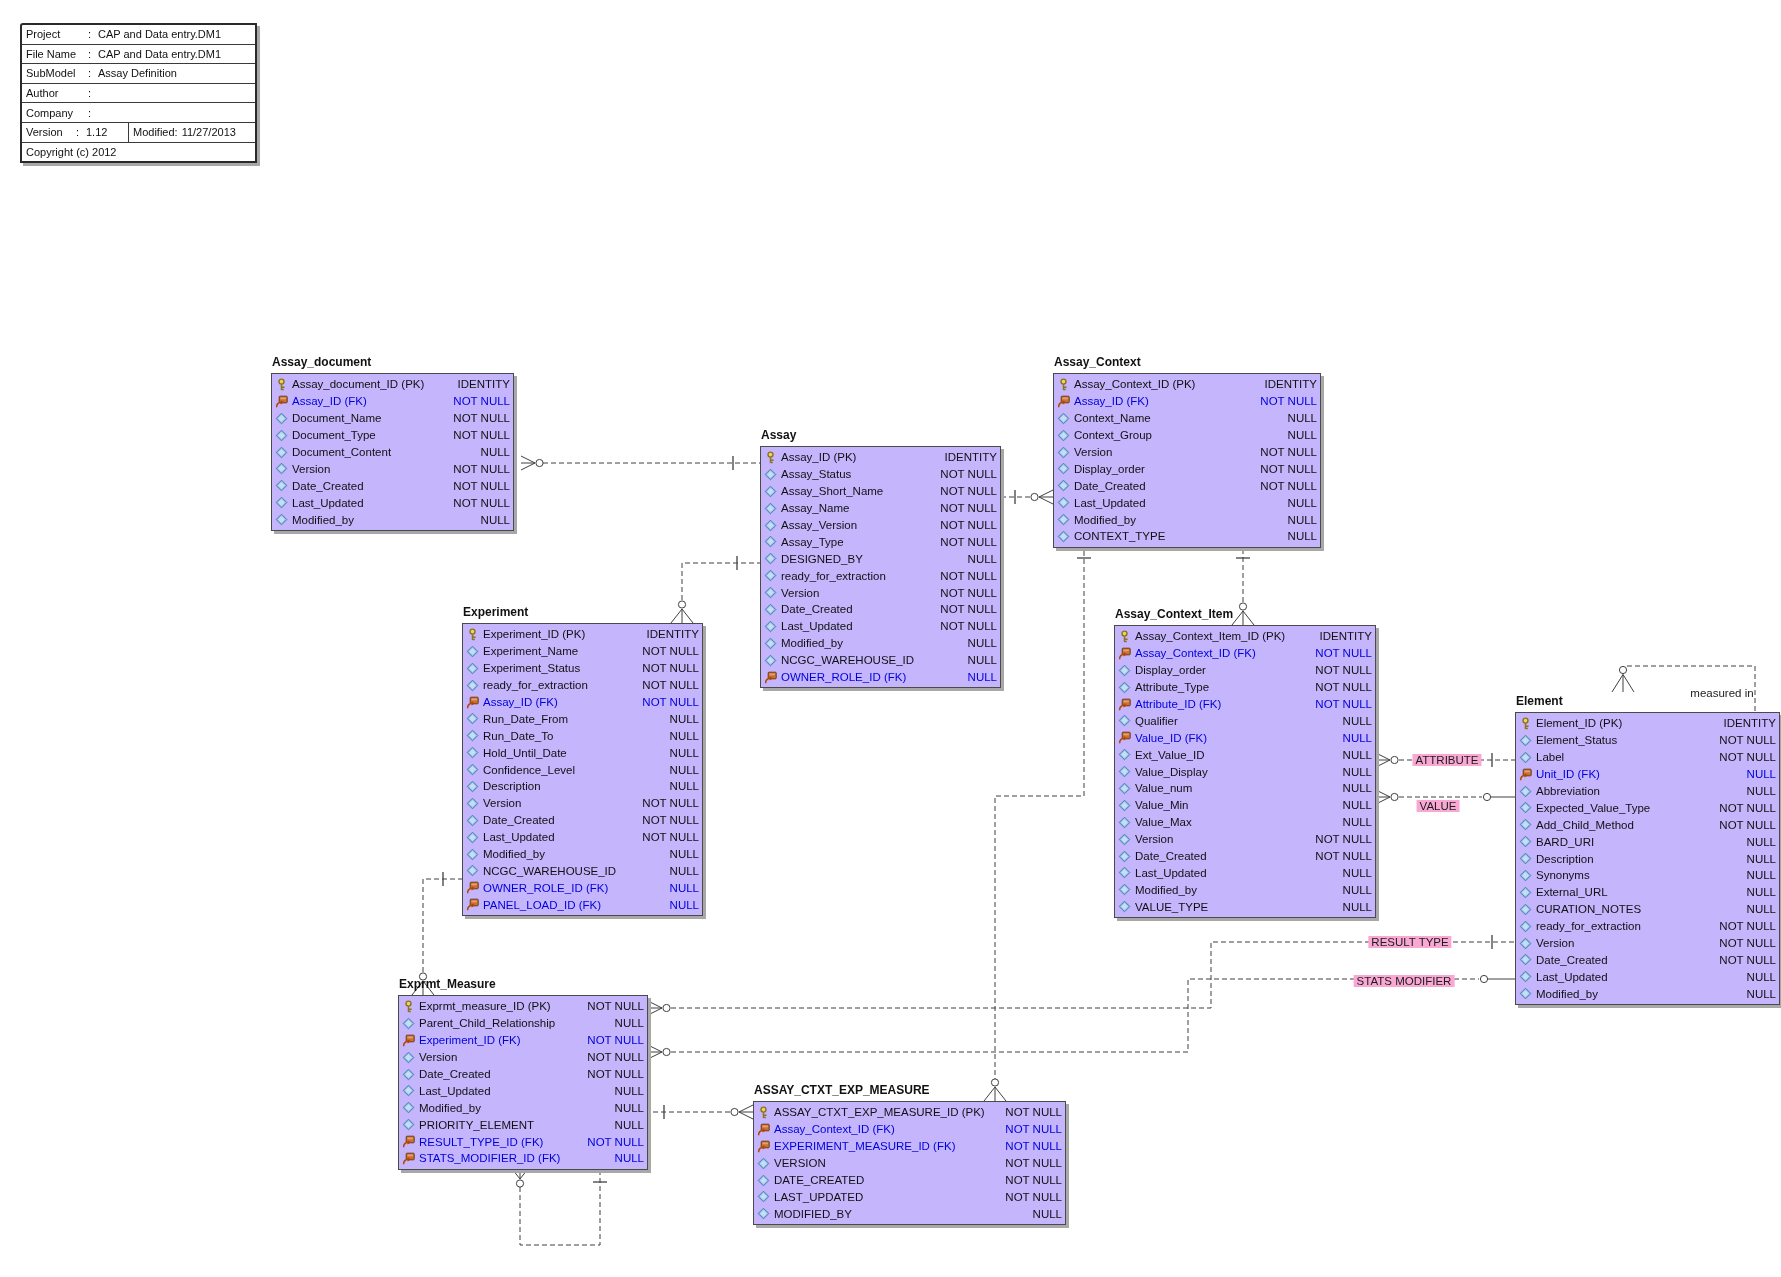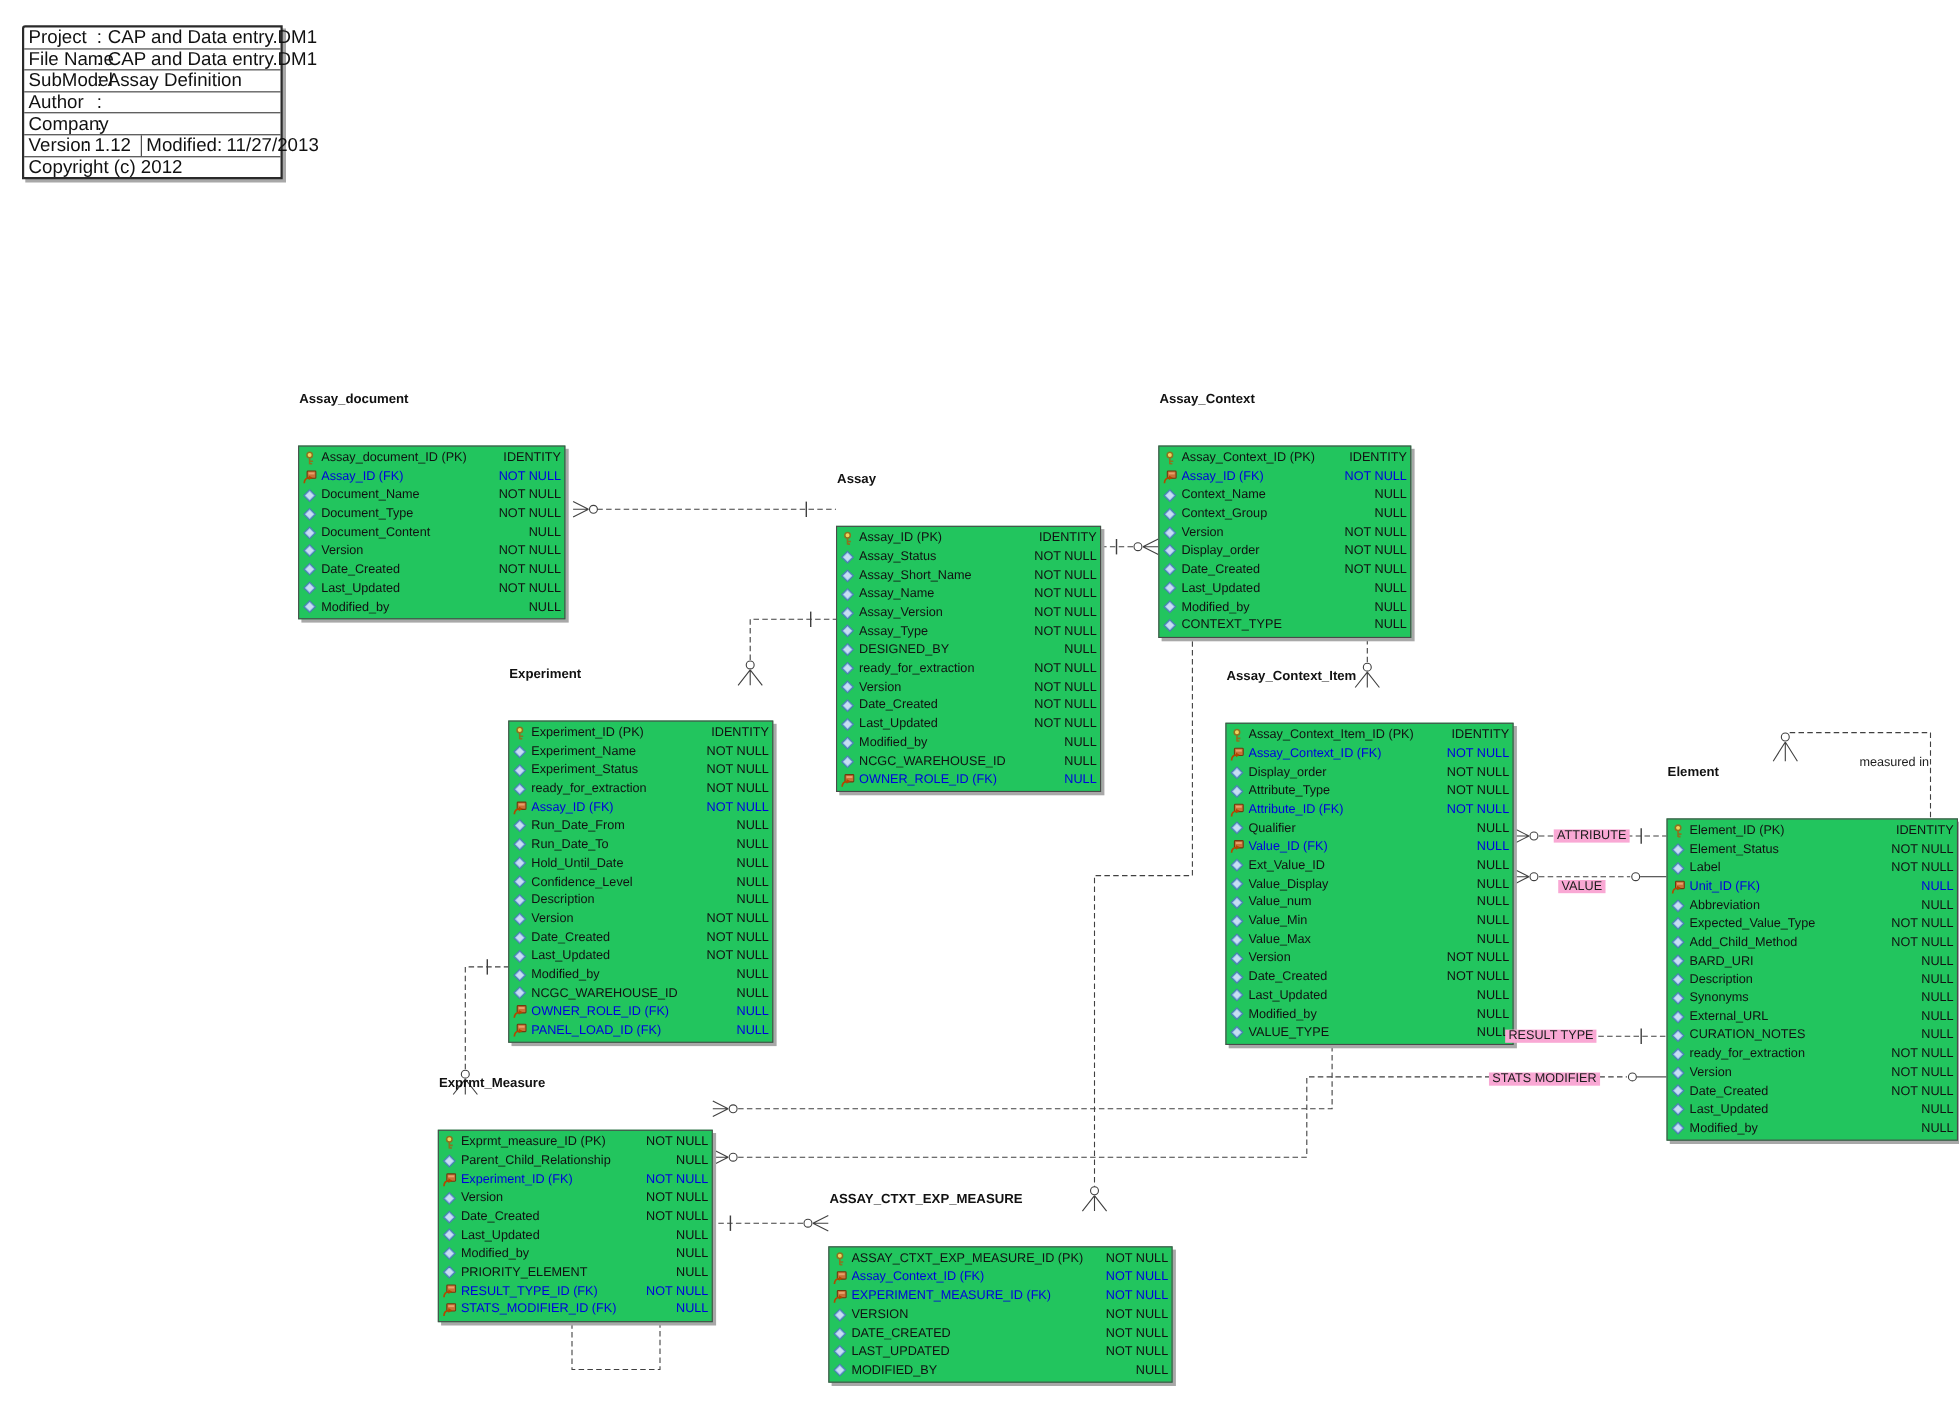--- a/index.html
+++ b/index.html
@@ -1,33 +1,33 @@
 <!DOCTYPE html>
 <html><head>
 <meta charset="utf-8">
 <style>
   html,body{margin:0;padding:0;background:#fff;}
   #canvas{position:relative;width:1781px;height:1277px;background:#ffffff;overflow:hidden;
           font-family:"Liberation Sans",sans-serif;color:#111;}
   
   #infobox{position:absolute;left:20px;top:23px;width:233px;border:2px solid #2a2a2a;
-           box-shadow:3px 3px 0 #a8a8a8;background:#fff;font-size:17px;border-radius:3px 0 0 0;}
+           box-shadow:3px 3px 0 #a8a8a8;background:#fff;font-size:11px;border-radius:3px 0 0 0;}
   .ib-row{display:flex;align-items:center;height:18.6px;border-bottom:1px solid #3a3a3a;padding-left:4px;white-space:nowrap;}
   .ib-row:last-child{border-bottom:none;}
   .ib-label{width:62px;flex:0 0 62px;}
   .ib-colon{width:10px;flex:0 0 10px;}
   .ib-split{display:flex;padding-left:0;}
   .ib-cell1{display:flex;width:102px;flex:0 0 102px;border-right:1px solid #3a3a3a;height:100%;align-items:center;padding-left:4px;}
   .ib-cell1 .ib-label{width:50px;flex:0 0 50px;}
   .ib-cell2{display:flex;padding-left:4px;gap:4px;}
   
   .entity{position:absolute;}
   .etitle{font-weight:bold;font-size:12px;height:18px;padding-left:1px;white-space:nowrap;}
-  .ebox{background:#22c55e;border:1.4px solid #4a4a4a;box-shadow:3px 3px 0 #a8a8a8;
-        padding:2px 3px 2px 3px;box-sizing:border-box;margin-top:32px;}
+  .ebox{background:#c4b5fd;border:1.4px solid #4a4a4a;box-shadow:3px 3px 0 #a8a8a8;
+        padding:2px 3px 2px 3px;box-sizing:border-box;}
   .row{display:flex;align-items:center;height:16.9px;font-size:11.5px;white-space:nowrap;}
   .icon{flex:0 0 13px;margin-right:4px;}
   .cname{flex:1 1 auto;overflow:hidden;}
   .cnull{margin-left:8px;text-align:right;}
   .fk .cname,.fk .cnull{color:#0000DE;}
   
   #rels{position:absolute;left:0;top:0;width:1781px;height:1277px;pointer-events:none;}
   #rels path,#rels circle{vector-effect:non-scaling-stroke;}
   .rline{stroke:#404040;stroke-width:1;fill:none;}
   .rdash{stroke:#404040;stroke-width:1;fill:none;stroke-dasharray:5 3;}
@@ -370,21 +370,21 @@
     <rect x="4.2" y="1.2" width="8" height="6.6" rx="0.8" fill="#C87137" stroke="#6E3A10" stroke-width="1"></rect>
     <rect x="5.5" y="2.5" width="5.4" height="1.8" fill="#E8A06A"></rect>
     <path d="M1.6 12.3 C1.6 8.8 3.1 7.4 6.4 7.3" fill="none" stroke="#B34700" stroke-width="1.5"></path>
     <path d="M5.6 5.2 L9.2 7.3 L5.6 9.4 Z" fill="#B34700"></path>
   </svg>
 <span class="cname">OWNER_ROLE_ID (FK)</span>
           <span class="cnull">NULL</span>
         </div>
       </div>
     </div>
-  <div class="entity" style="left:1053px;top:355px;width:230px">
+  <div class="entity" style="left:1053px;top:355px;width:268px">
       <div class="etitle">Assay_Context</div>
       <div class="ebox">
         <div class="row">
   <svg class="icon" width="13" height="13" viewBox="0 0 13 13">
     <circle cx="6.5" cy="3.6" r="2.5" fill="#F0D45C" stroke="#8B7320" stroke-width="1.4"></circle>
     <path d="M6.5 6.2 V12 M6.5 9.3 H9.6 M6.5 11.6 H8.8" stroke="#8B7320" stroke-width="1.5" fill="none"></path>
   </svg>
 <span class="cname">Assay_Context_ID (PK)</span>
           <span class="cnull">IDENTITY</span>
         </div>

